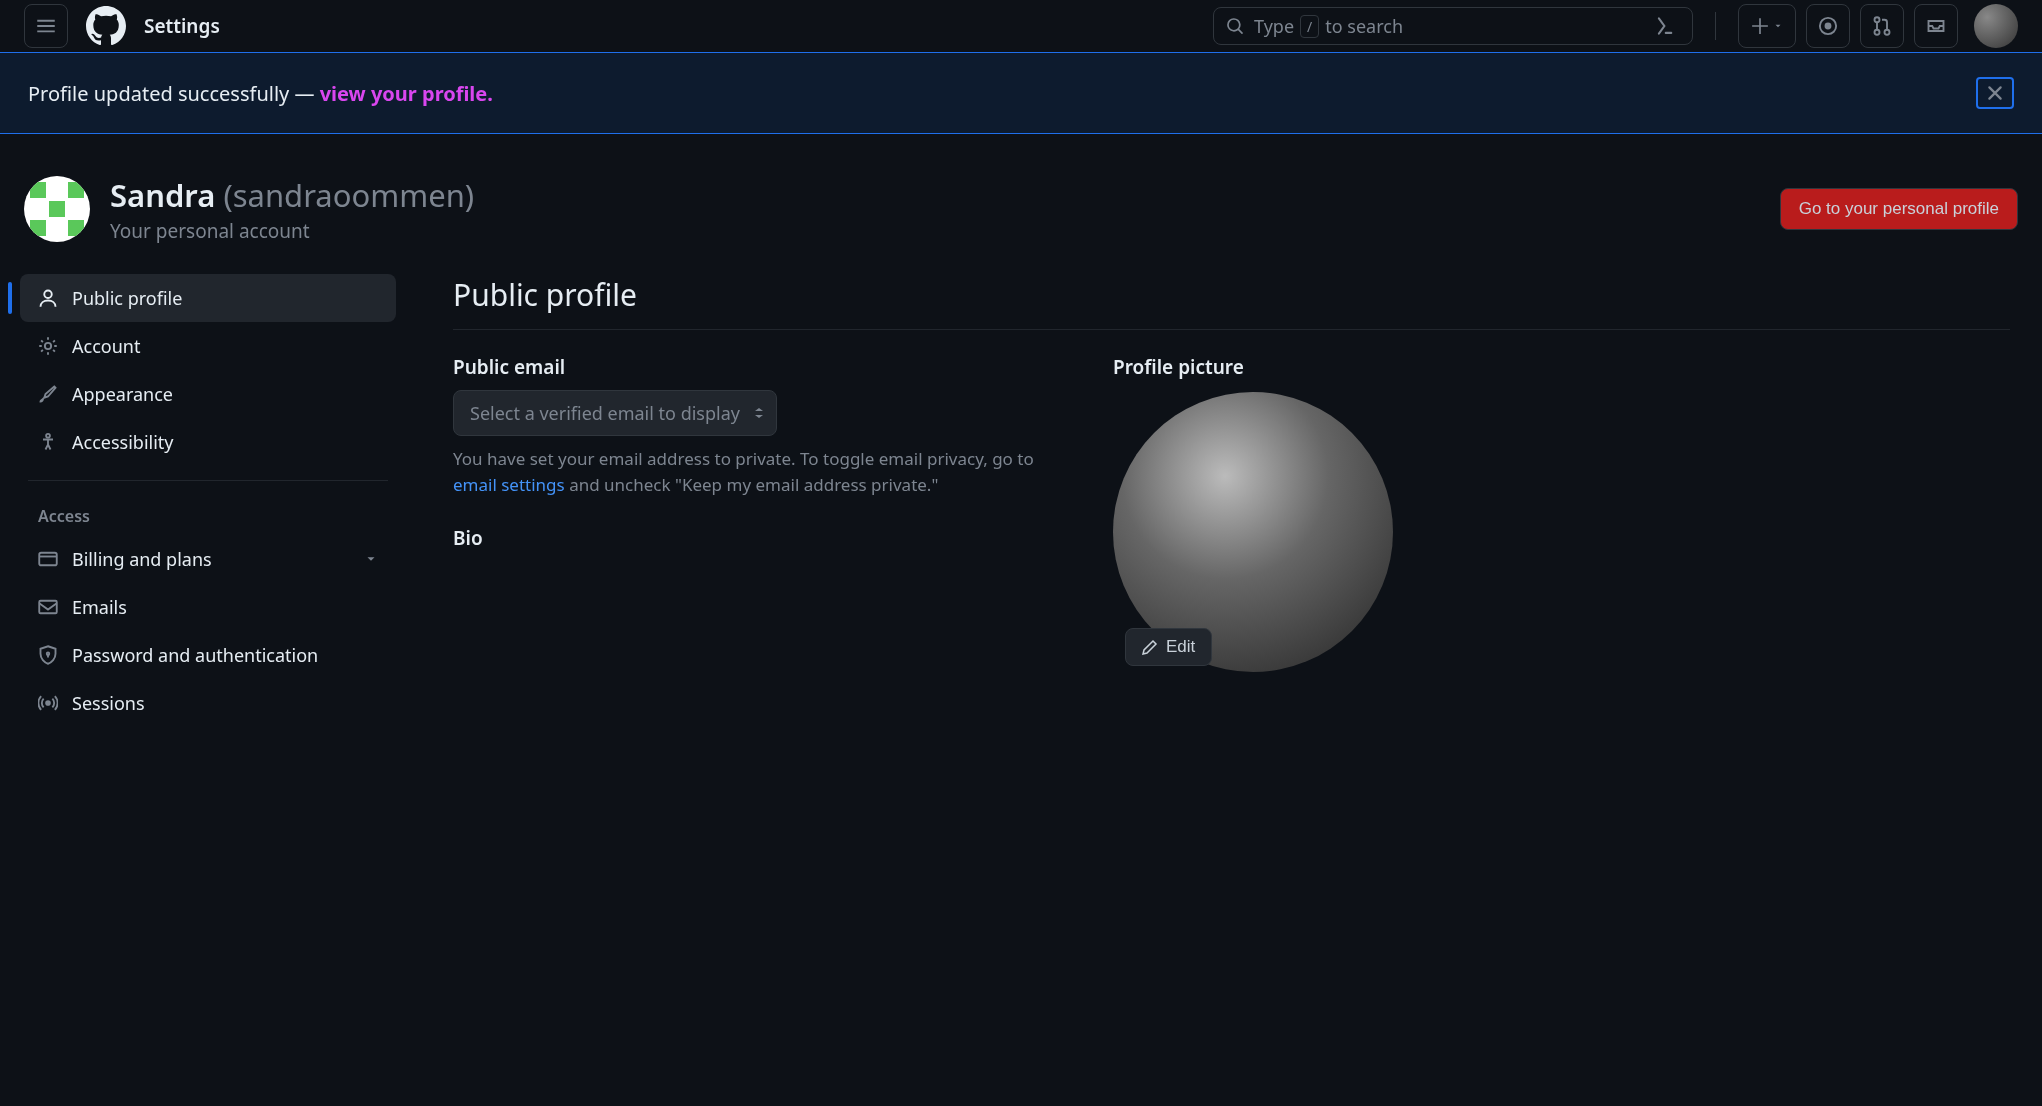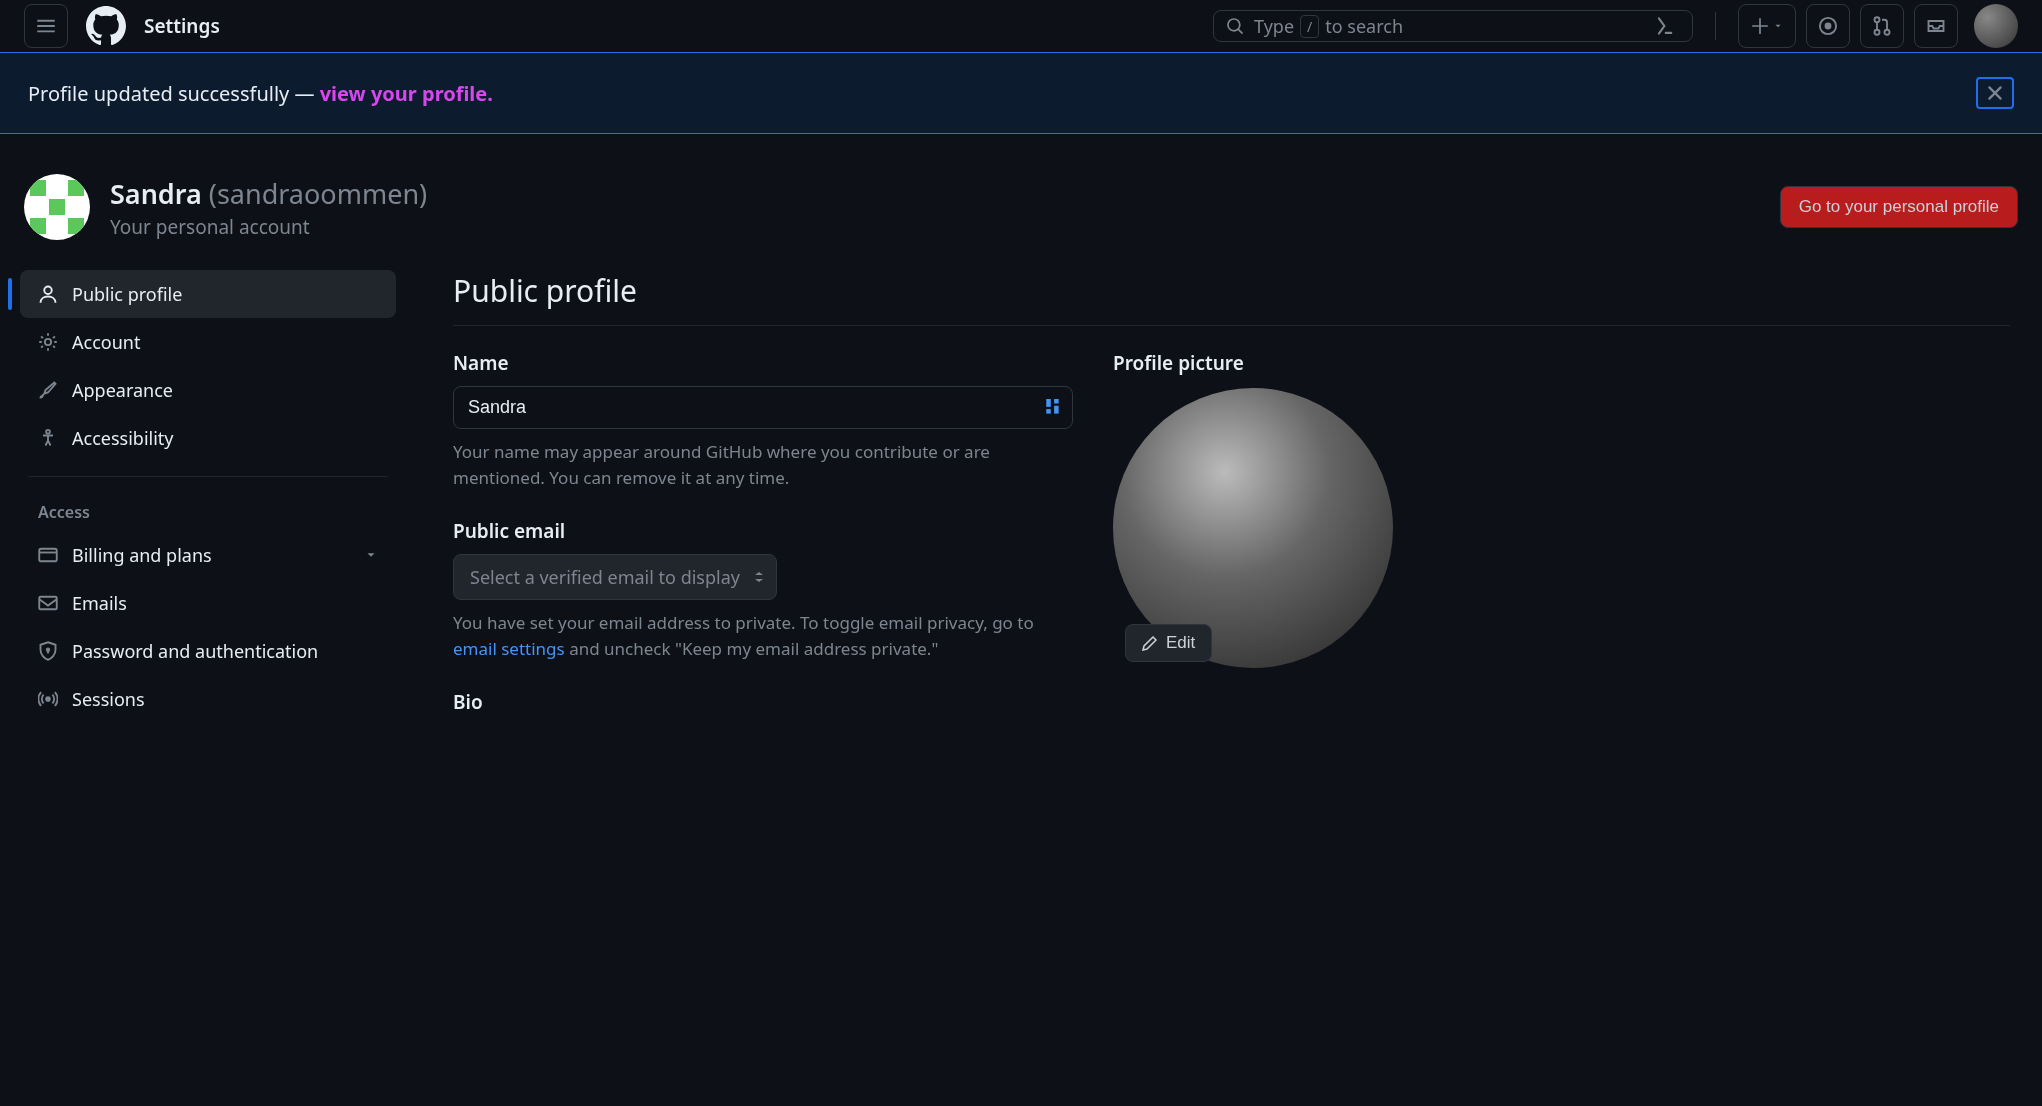--- a/index.html
+++ b/index.html
@@ -33,21 +33,21 @@
     }
     .page-title-head {
       font-size: 19px;
       font-weight: 600;
       color: #e6edf3;
     }
     .header-spacer { flex: 1; }
     .search-bar {
       display: flex; align-items: center;
       width: 480px;
-      height: 32px;
+      height: 38px;
       border: 1px solid #30363d;
       border-radius: 8px;
       background: transparent;
       padding: 0 12px;
       gap: 10px;
       cursor: text;
     }
     .search-placeholder {
       color: #7d8590;
       font-size: 18px;
@@ -135,21 +135,21 @@
       content: "";
       position: absolute;
       inset: 0;
       background:
         linear-gradient(#5ac85a,#5ac85a) 6px 6px / 16px 16px no-repeat,
         linear-gradient(#5ac85a,#5ac85a) 44px 6px / 16px 16px no-repeat,
         linear-gradient(#5ac85a,#5ac85a) 25px 25px / 16px 16px no-repeat,
         linear-gradient(#5ac85a,#5ac85a) 6px 44px / 16px 16px no-repeat,
         linear-gradient(#5ac85a,#5ac85a) 44px 44px / 16px 16px no-repeat;
     }
-    .account-name-line { font-size: 27px; font-weight: 600; }
+    .account-name-line { font-size: 31px; font-weight: 600; }
     .account-username { color: #7d8590; font-weight: 400; }
     .account-sub { color: #7d8590; font-size: 19px; margin-top: 2px; }
     .go-profile-btn {
       margin-left: auto;
       padding: 10px 18px;
       border: 1px solid #30363d;
       border-radius: 8px;
       background: #b91c1c;
       color: #c9d1d9;
       font-size: 17px;
@@ -437,35 +437,20 @@
           </span>
         <span>Sessions</span>
       </li>
     </ul>
   </nav>
 
   <main class="main">
     <h2 class="section-title">Public profile</h2>
     <div class="form-row">
       <div class="form-col">
-        <div class="field-group">
-          <label class="form-label">Name</label>
-          <div class="text-input-wrap">
-            <input class="text-input" value="Sandra" style="">
-            <span class="input-hint-icon">
-                <svg width="16" height="18" viewBox="0 0 12 16" fill="#4493f8">
-                  <rect x="0" y="0" width="4" height="7"></rect>
-                  <rect x="7" y="0" width="4" height="4"></rect>
-                  <rect x="0" y="9" width="4" height="4"></rect>
-                  <rect x="7" y="6" width="4" height="7"></rect>
-                </svg>
-              </span>
-          </div>
-          <p class="help-text">Your name may appear around GitHub where you contribute or are mentioned. You can remove it at any time.</p>
-        </div>
 
         <div class="field-group">
           <label class="form-label">Public email</label>
           <div class="select-wrap">
             <div class="select-input">Select a verified email to display</div>
             <span class="select-caret">
                 <svg width="12" height="14" viewBox="0 0 12 14" fill="currentColor">
                   <path d="M2 5l4-3 4 3zM2 9l4 3 4-3z"></path>
                 </svg>
               </span>

